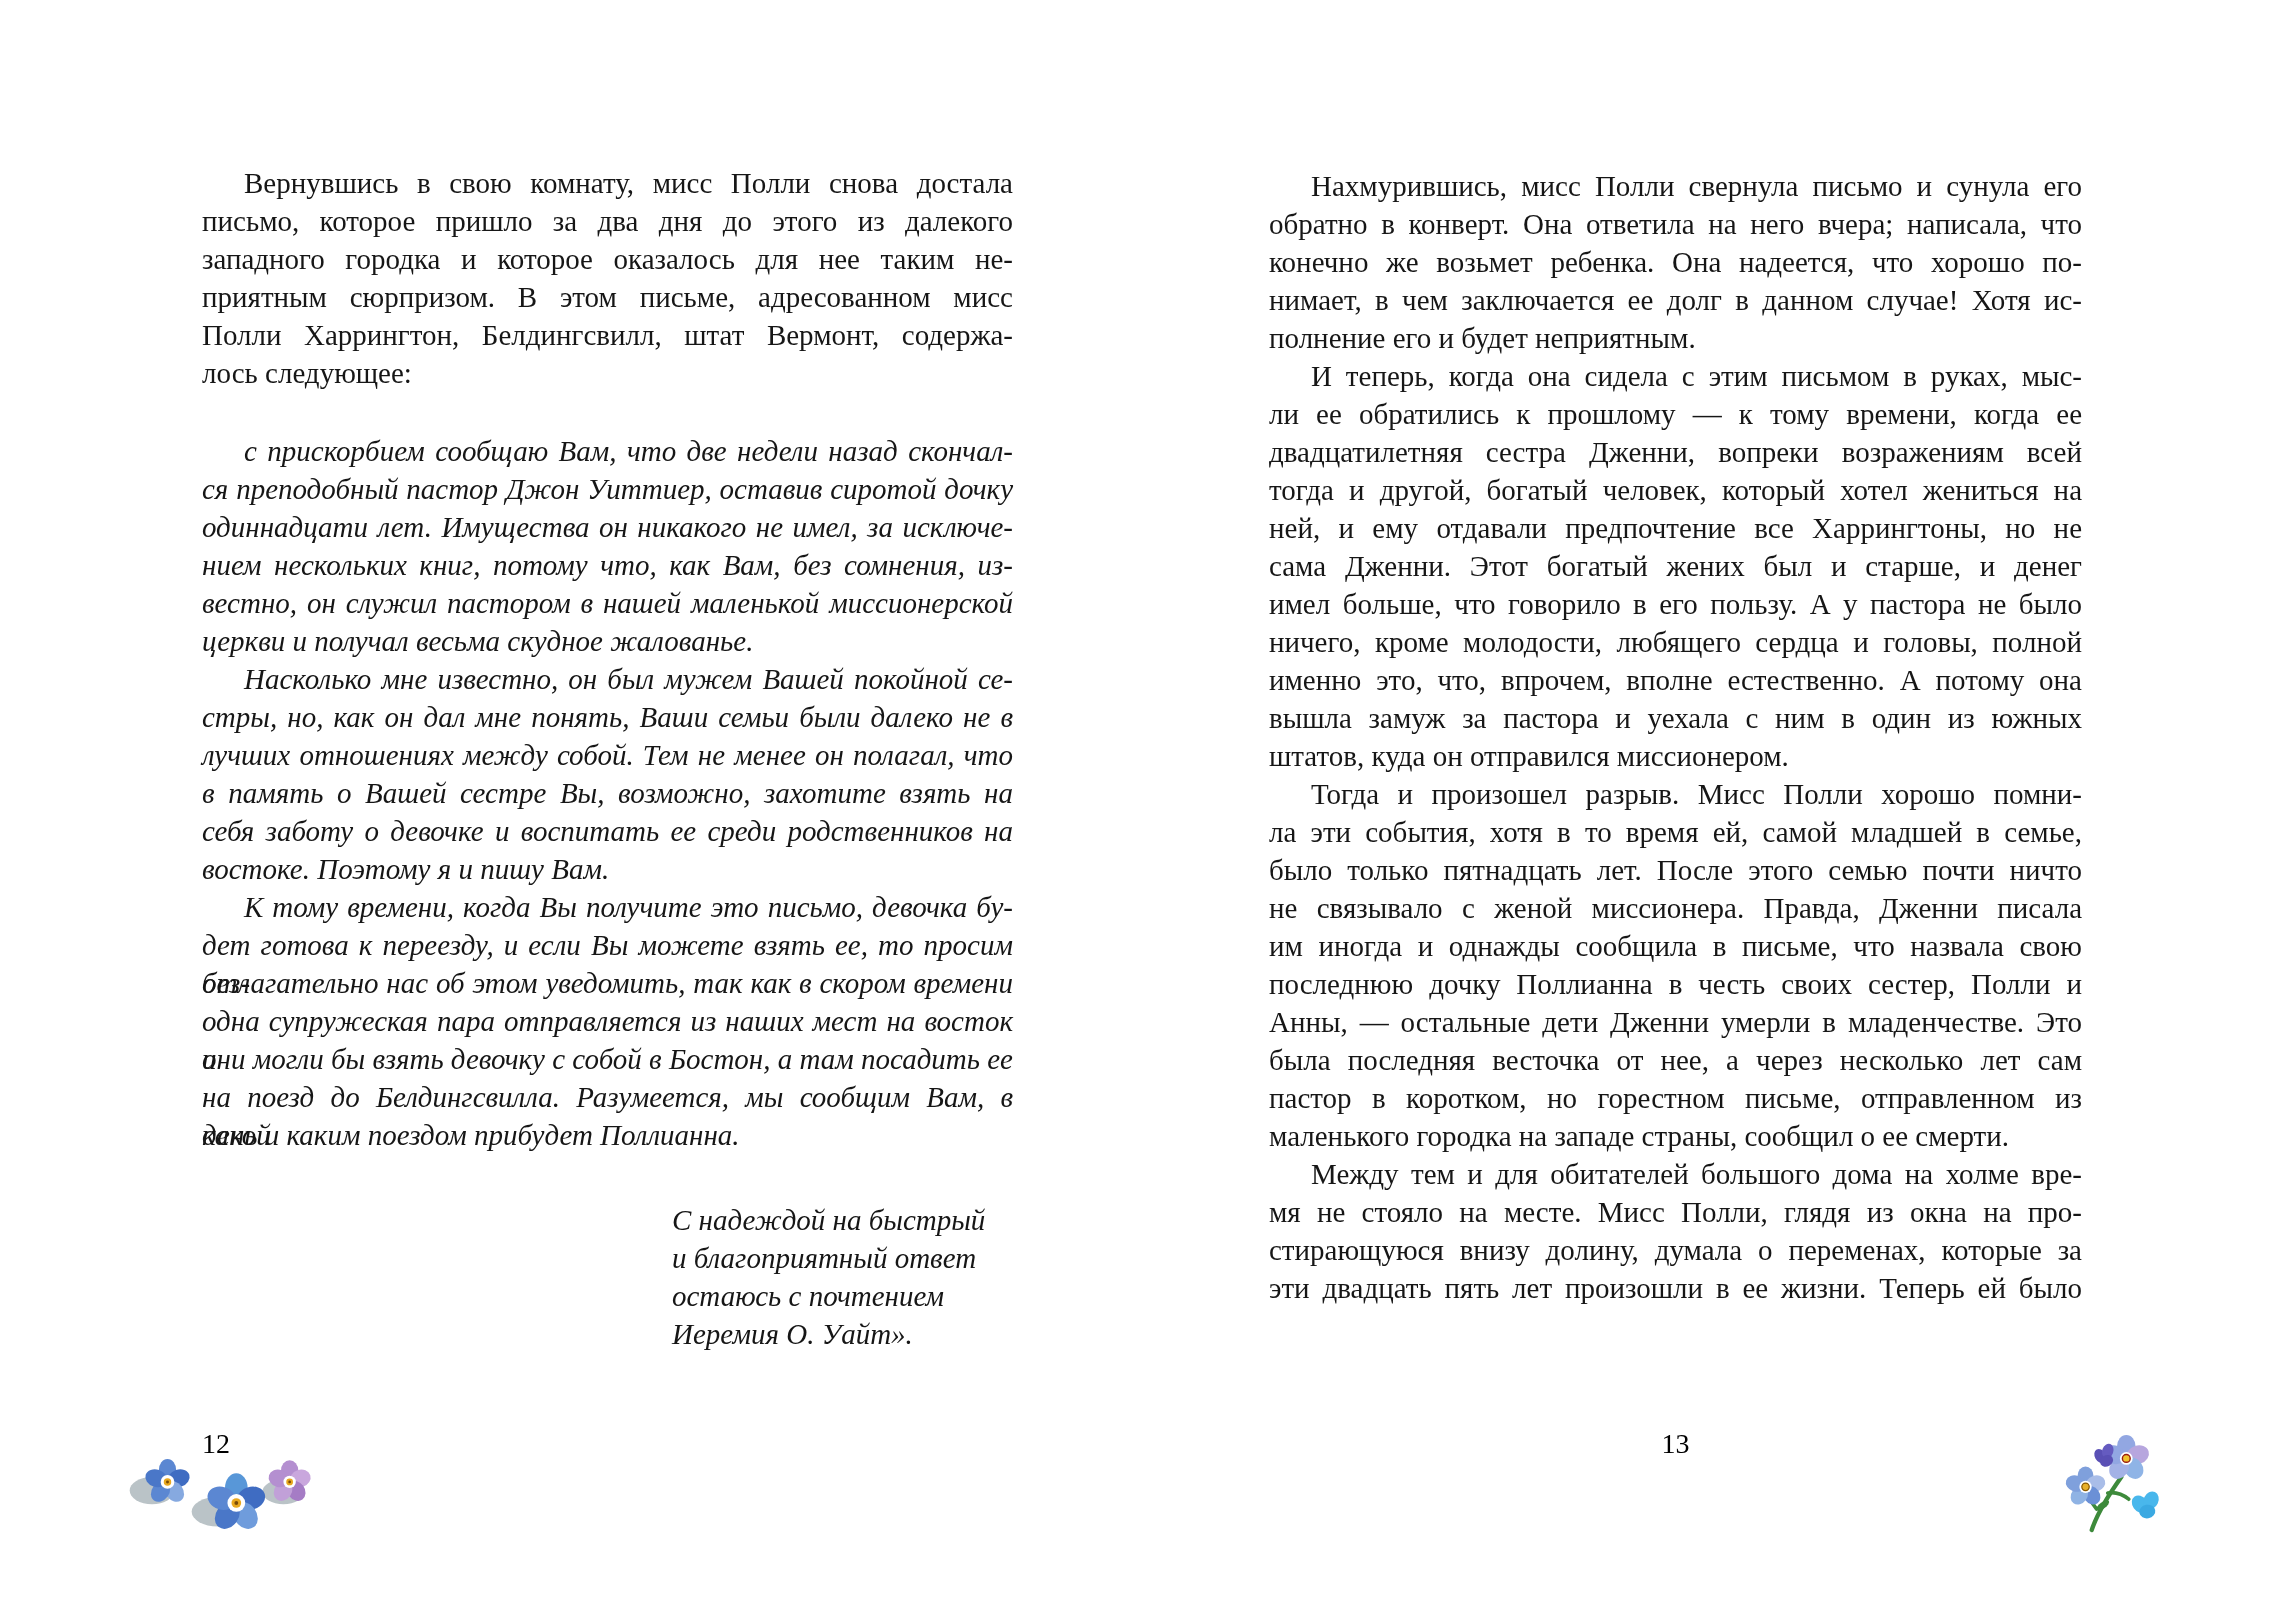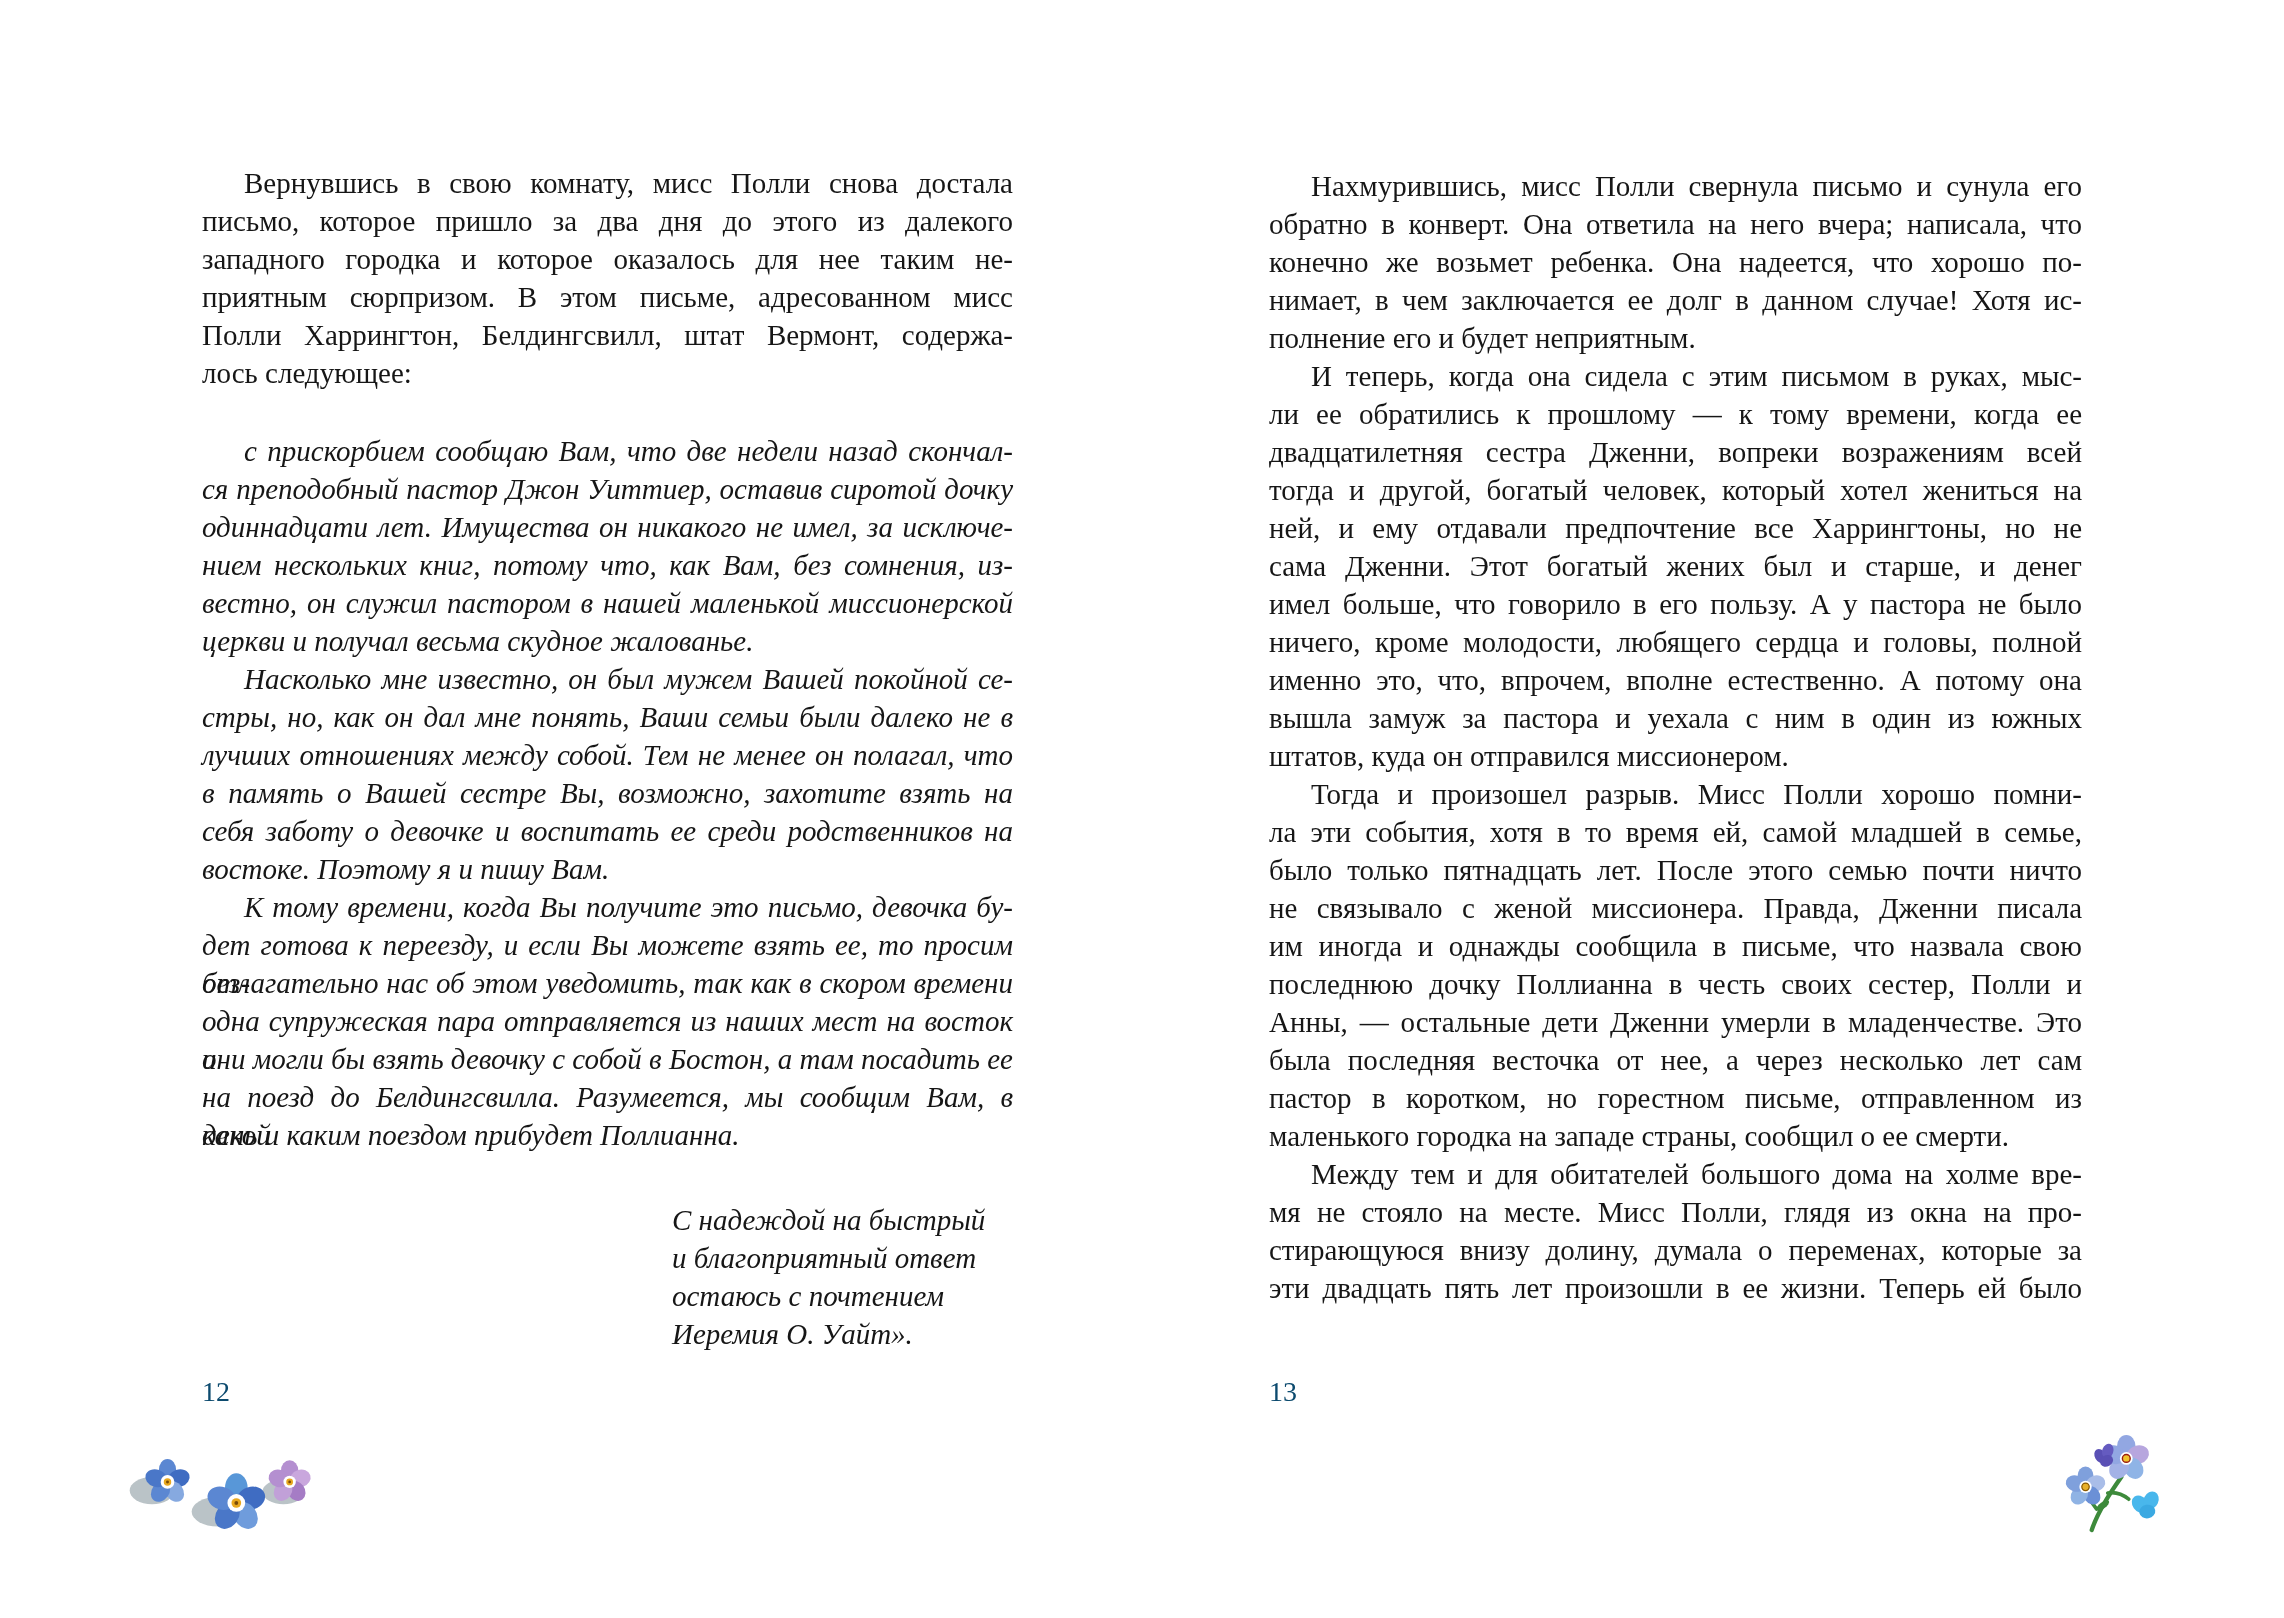--- a/index.html
+++ b/index.html
@@ -26,27 +26,27 @@
   }
   .line.indent  { text-indent: 42px; }
   .line.endline { text-align-last: left; }
 
   .letter { font-style: italic; margin-top: 40px; }
   .sig    { font-style: italic; margin-top: 47px; padding-left: 470px; }
   .sig .line { text-align: left; text-align-last: left; }
 
   .pagenum {
     position: absolute;
-    top: 1376px;
+    top: 1428px;
     font-size: 28px;
     line-height: 31px;
-    color: #0c4a6e;
+    color: #000000;
   }
   .pagenum-left  { left: 202px; }
-  .pagenum-right { left: 1269px; width: 813px; text-align: left; }
+  .pagenum-right { left: 1269px; width: 813px; text-align: center; }
 
   .flowers { position: absolute; }
   .flowers-left  { left: 121px;  top: 1452px; }
   .flowers-right { left: 2053px; top: 1430px; }
 </style>
 </head>
 <body>
 
 <div class="col col-left">
   <div class="para">

